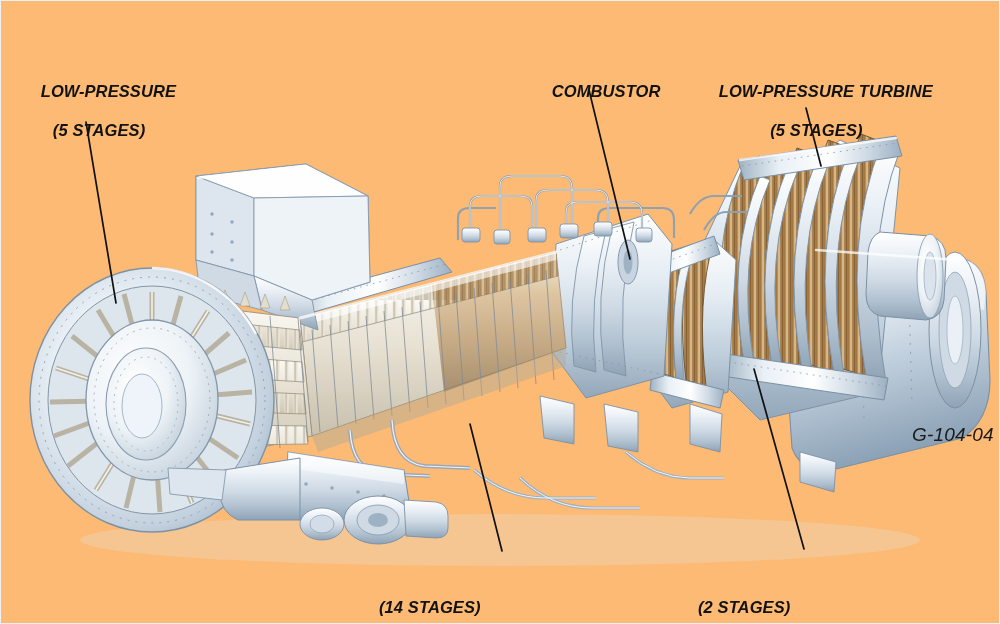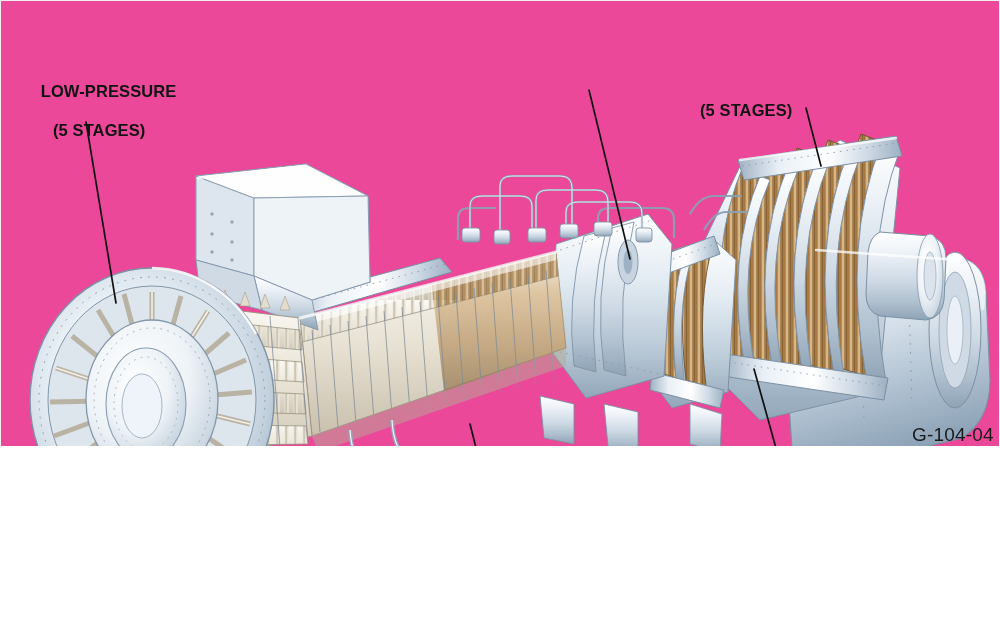--- a/index.html
+++ b/index.html
@@ -3,25 +3,26 @@
 <meta charset="utf-8">
 <style>
   html, body {
     margin: 0;
     padding: 0;
     background: #ffffff;
   }
   #page {
     position: relative;
     width: 1000px;
-    height: 446px;
-    background: #ec4899;
+    height: 624px;
+    background: #fdba74;
     overflow: hidden;
     font-family: "Liberation Sans", sans-serif;
     box-sizing: border-box;
+    font-style: italic;
   }
   #frame {
     position: absolute;
     left: 0; top: 0;
     width: 1000px; height: 624px;
     border: 1px solid #f0f0f0;
     box-sizing: border-box;
     pointer-events: none;
   }
   .callout {
@@ -469,22 +470,26 @@
       <line id="ld3" x1="470" y1="424" x2="502" y2="551"></line>
       <line id="ld4" x1="754" y1="369" x2="804" y2="549"></line>
     </g>
   </svg>
 
   <div class="callout" id="co0" style="left: 22px; top: 62px;">
     <span>LOW-PRESSURE</span>
     <span class="l2">(5 STAGES)</span>
   </div>
 
+  <div class="callout" id="co1" style="left: 533px; top: 62px;">
+    <span>COMBUSTOR</span>
+  </div>
 
   <div class="callout" id="co2" style="left: 700px; top: 62px;">
+    <span>LOW-PRESSURE TURBINE</span>
     <span class="l2">(5 STAGES)</span>
   </div>
 
   <div class="callout" id="co3" style="left: 379px; top: 559px;">
     <span class="l2">(14 STAGES)</span>
   </div>
 
   <div class="callout" id="co4" style="left: 698px; top: 559px;">
     <span class="l2">(2 STAGES)</span>
   </div>

